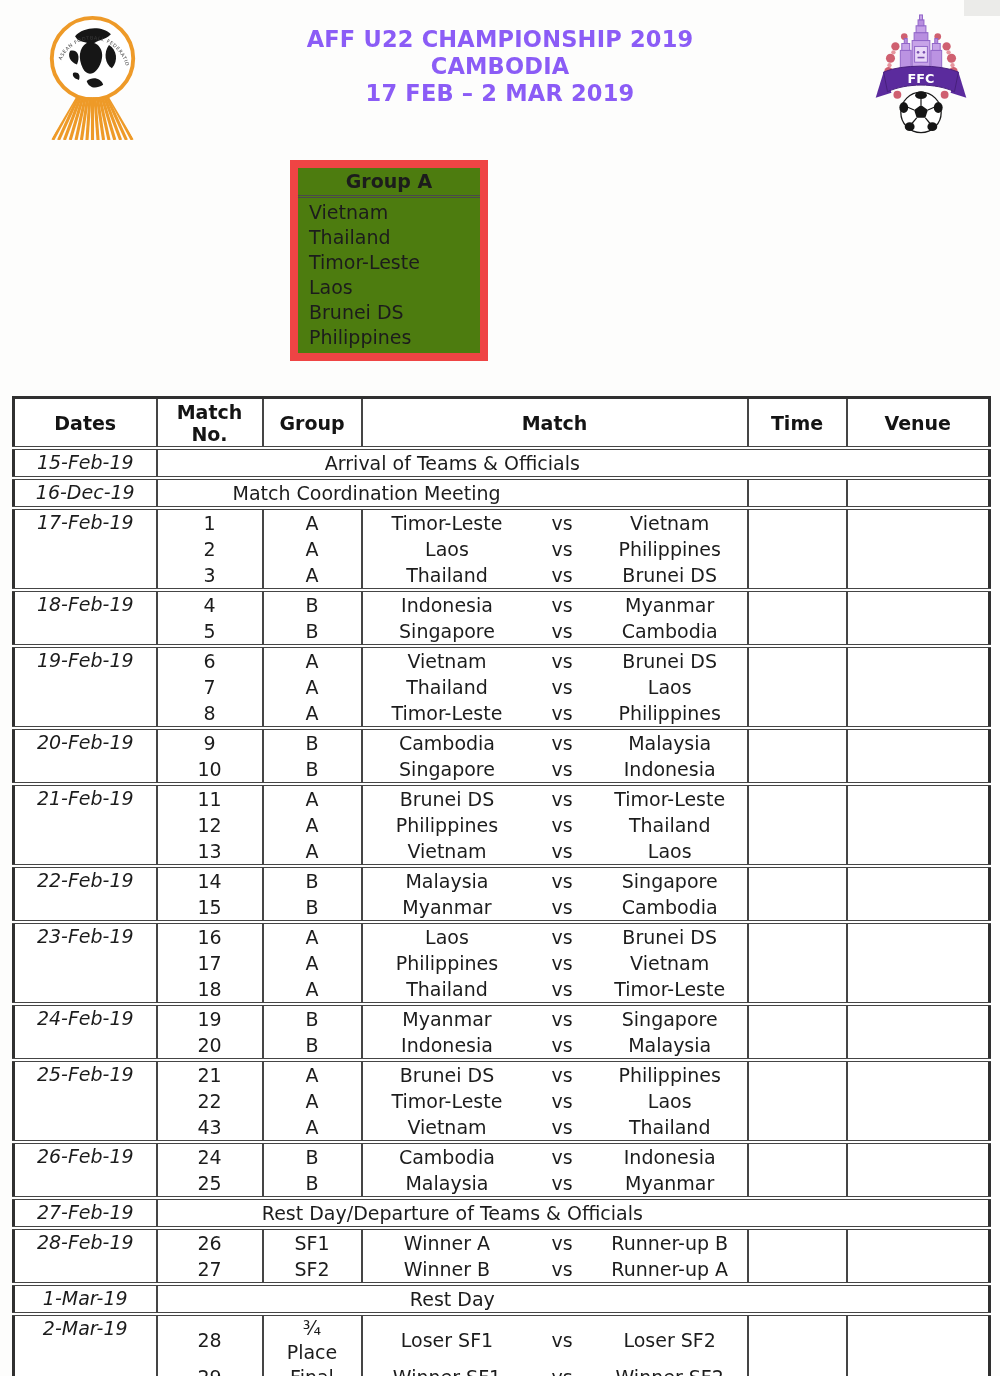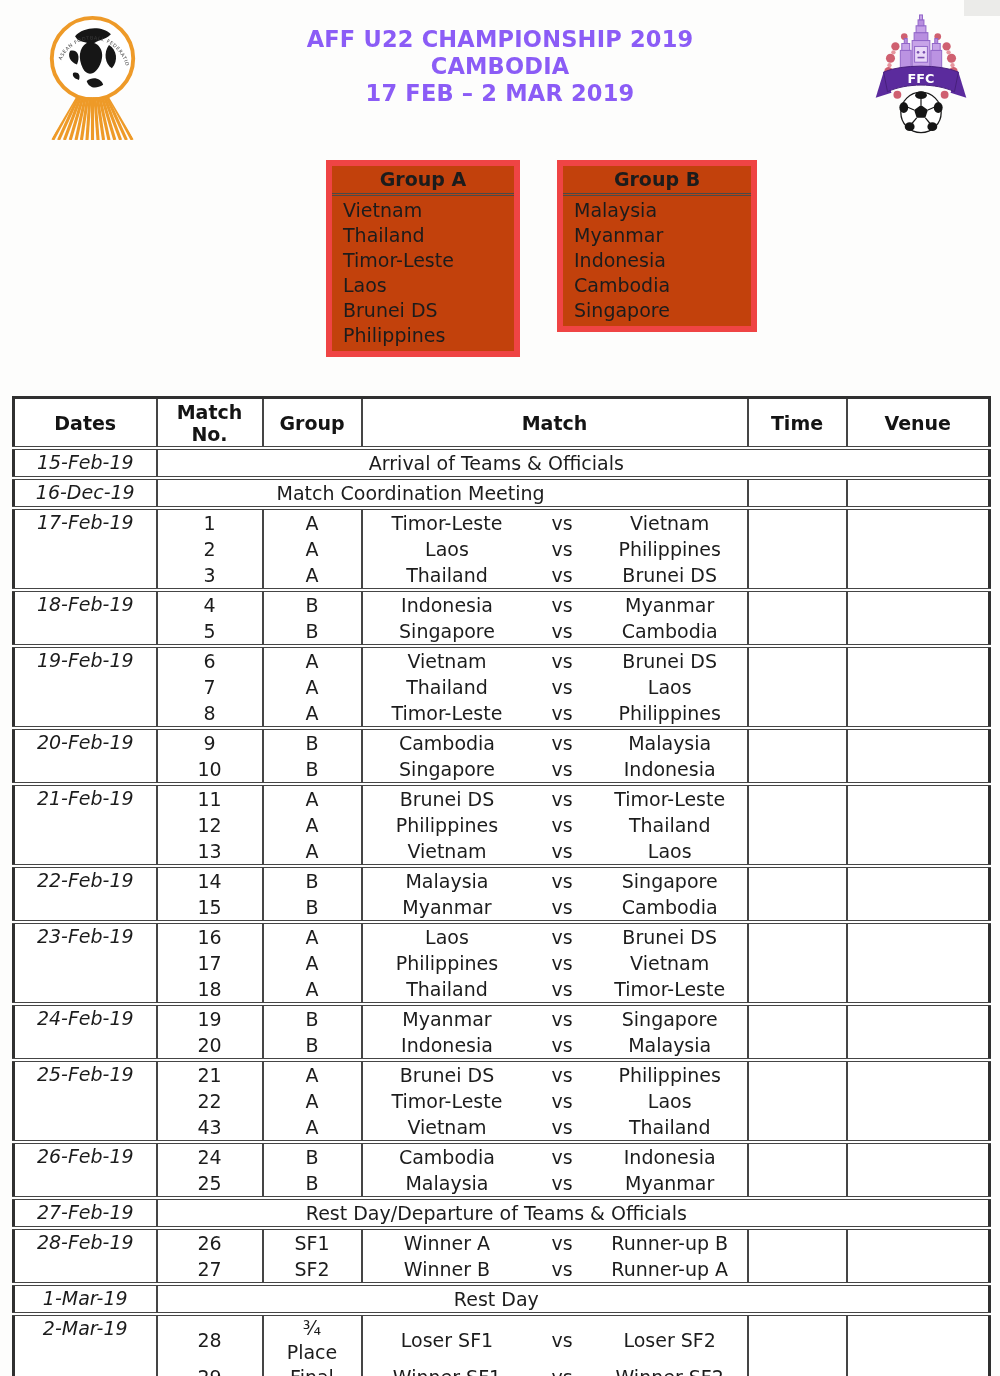--- a/index.html
+++ b/index.html
@@ -13,21 +13,21 @@
   
   .title-block {
     position:absolute; top:26px; left:0; width:100%;
     text-align:center; font-weight:bold; font-size:22.5px; line-height:27px;
     letter-spacing:0.2px; color:#8b5cf6;
   }
   .logo-aff { position:absolute; left:44px;  top:13px; width:97px;  height:128px; }
   .logo-ffc { position:absolute; left:866px; top:11px; width:110px; height:128px; }
 
   
-  .group-box { position:absolute; top:160px; background:#c2410c; border:6px solid #ef4444;margin-left:36px; }
+  .group-box { position:absolute; top:160px; background:#4d7c0f; border:8px solid #ef4444; }
   .group-a { left:290px; width:182px; }
   .group-b { left:521px; width:188px; }
   .gb-header {
     font-size:19px; font-weight:bold; text-align:center; line-height:27px;
     border-bottom:3px double #4a4a4a;
   }
   .group-box ul { margin:0; padding:2px 0 3px 11px; list-style:none; }
   .group-box li { font-size:19px; line-height:25px; white-space:nowrap; }
 
   
@@ -49,21 +49,21 @@
     height:26px; font-size:19px; line-height:24px;
     vertical-align:middle; text-align:center; color:#1c1c1c;
   }
   .schedule tr.group-start > td { border-top:4px double #454545; }
   .schedule td.date-cell { vertical-align:top; line-height:25px;font-style:italic; }
   .schedule td.grp-cell  { white-space:pre-line; }
   .match-line { display:flex; width:100%; }
   .match-line .home { width:44%; text-align:center; }
   .match-line .vs   { width:16%; text-align:center; }
   .match-line .away { width:40%; text-align:center; }
-  .event-text { width:71%; text-align:center;padding-left:44px; }
+  .event-text { width:71%; text-align:center; }
 </style>
 </head>
 <body>
 
 <div class="page">
 
   <div class="scan-corner"></div>
 
   <svg class="logo-aff" viewBox="0 0 100 132">
     <defs>
@@ -176,30 +176,20 @@
     <ul>
       <li>Vietnam</li>
       <li>Thailand</li>
       <li>Timor-Leste</li>
       <li>Laos</li>
       <li>Brunei DS</li>
       <li>Philippines</li>
     </ul>
   </div>
 
-  <div class="group-box group-b">
-    <div class="gb-header">Group B</div>
-    <ul>
-      <li>Malaysia</li>
-      <li>Myanmar</li>
-      <li>Indonesia</li>
-      <li>Cambodia</li>
-      <li>Singapore</li>
-    </ul>
-  </div>
 
   <table class="schedule">
     <colgroup>
       <col style="width:143px">
         <col style="width:106px">
         <col style="width:99px">
       <col style="width:386px">
         <col style="width:99px">
         <col style="width:143px">
     </colgroup>

